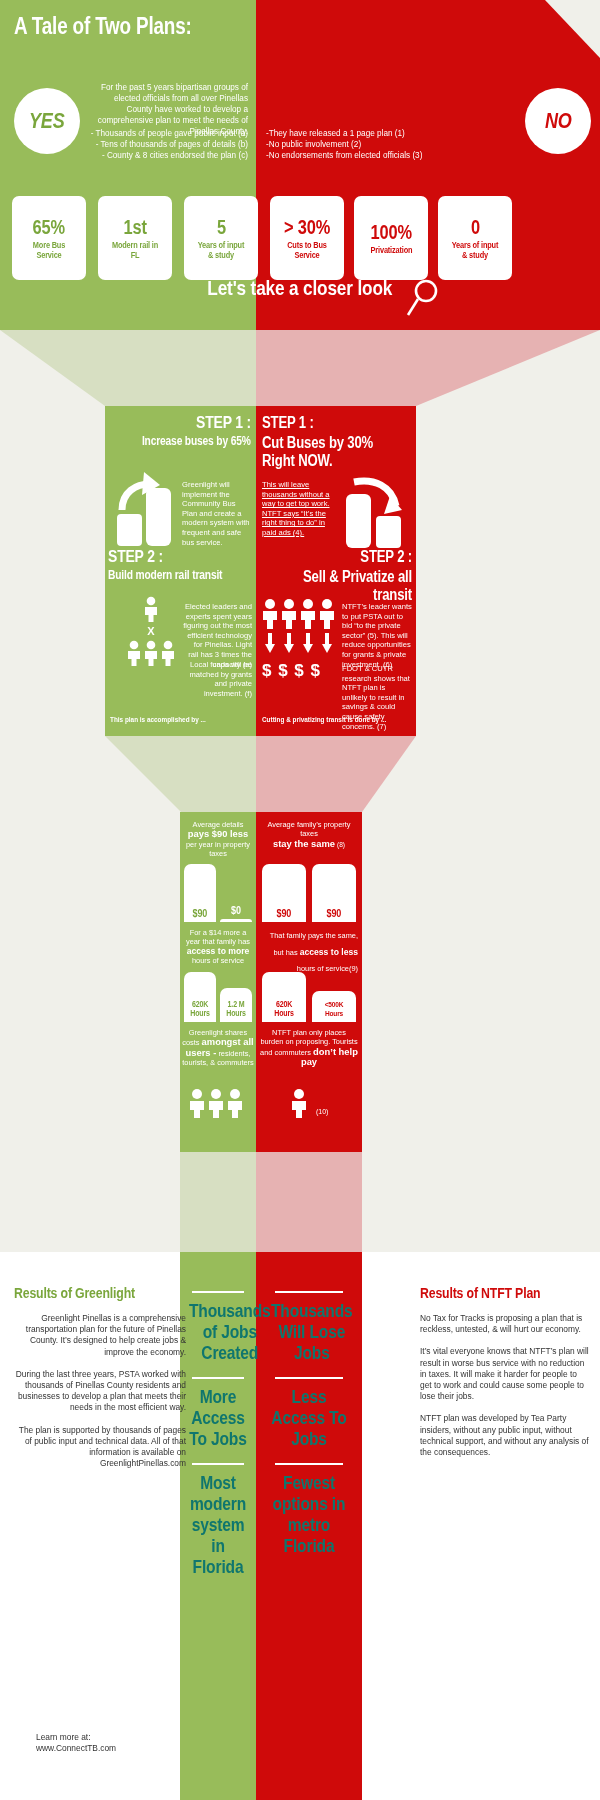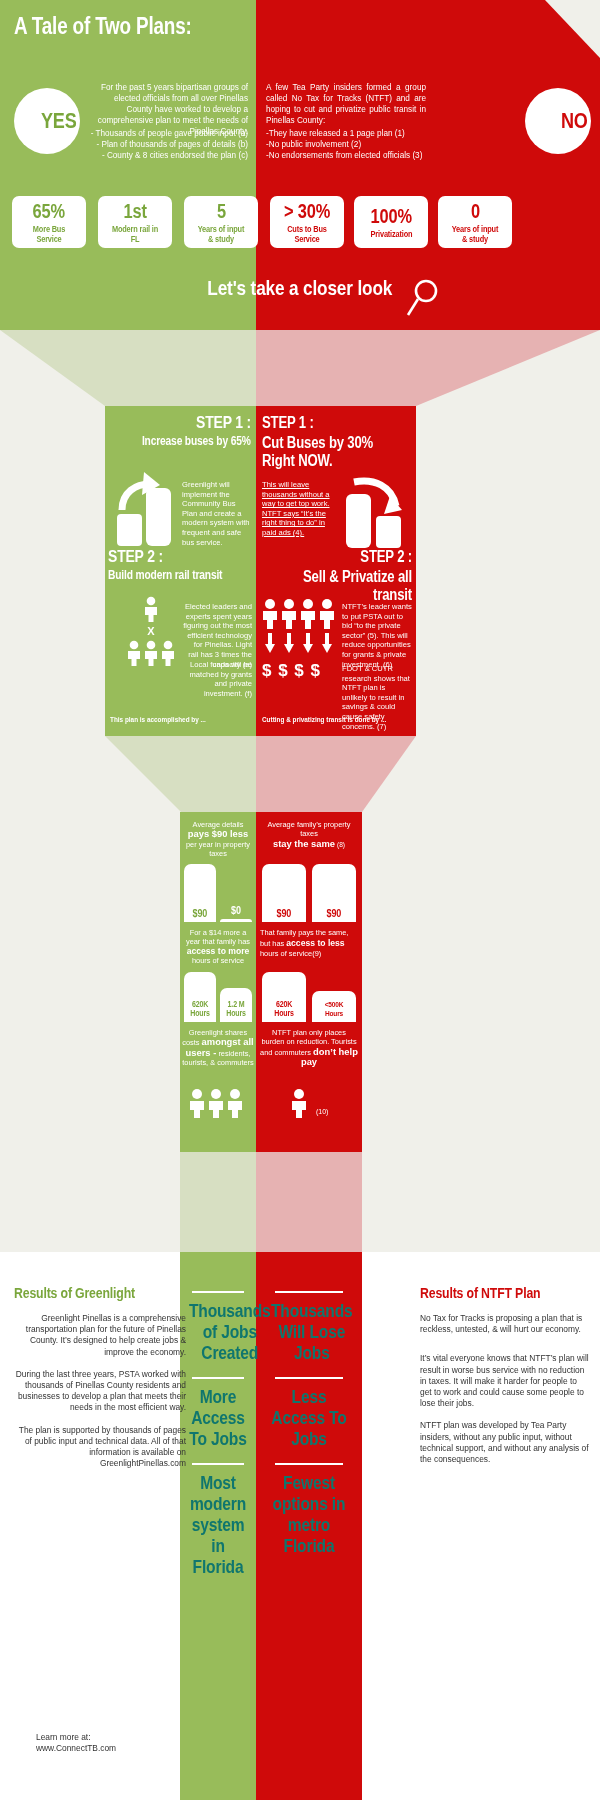--- a/index.html
+++ b/index.html
@@ -15,35 +15,35 @@
 
   
   #sec1 { position:absolute; left:0; top:0; width:600px; height:330px; }
   #sec1 .grn { position:absolute; left:0; top:0; width:256px; height:330px; background:#98bc5a; }
   #sec1 .red { position:absolute; left:256px; top:0; width:344px; height:330px; background:#cf0a0a;
                clip-path: polygon(0 0, 289px 0, 344px 58px, 344px 330px, 0 330px); }
   #sec1 .title { position:absolute; left:14px; top:14px; width:480px; color:#fff; z-index:5; }
   #sec1 .t1 { font-size:23px; line-height:25px; }
   #sec1 .t2 { font-size:23px; line-height:25px; text-align:center; margin-left:60px;}
   .circle { position:absolute; width:66px; height:66px; border-radius:50%; background:#fff;
-            display:flex; align-items:center; justify-content:flex-end; z-index:6; }
+            display:flex; align-items:center; justify-content:center; z-index:6;font-style:italic; }
   .circle span { font-size:22px; }
   #yesCirc { left:14px; top:88px; }
   #yesCirc span { color:#7aa63c; }
   #noCirc  { left:525px; top:88px; }
   #noCirc span { color:#cf0a0a; }
   .bodytxt { position:absolute; color:#fff; font-size:8.2px; line-height:11px; z-index:5; }
   #s1leftTxt { left:88px; top:82px; width:160px; text-align:right; }
   #s1rightTxt{ left:266px; top:82px; width:160px; text-align:justify; }
   #s1leftList{ left:88px; top:128px; width:160px; text-align:right; }
   #s1rightList{left:266px; top:128px; width:170px; }
   .statrow { position:absolute; z-index:5; display:flex; }
   #statL { left:12px; top:196px; gap:12px; }
   #statR { left:270px; top:196px; gap:10px; }
-  .stat { width:74px; height:52px; background:#fff; border-radius:7px;
+  .stat { width:74px; height:84px; background:#fff; border-radius:7px;
           display:flex; flex-direction:column; align-items:center; justify-content:center;
           text-align:center; padding:3px 8px; }
   .stat .big { font-size:20px; line-height:21px; }
   .stat .sml { font-size:9px; line-height:10px; margin-top:2px; }
   .stat.g .big,.stat.g .sml { color:#7aa63c; }
   .stat.r .big,.stat.r .sml { color:#cf0a0a; }
   #closer { position:absolute; left:0; top:276px; width:600px; text-align:center;
             color:#fff; font-size:21px; z-index:6; }
   #magnifier { position:absolute; left:405px; top:279px; z-index:7; }
 
@@ -105,24 +105,23 @@
   <div class="circle" id="yesCirc">
     <span class="cond cond-c">YES</span>
   </div>
   <div class="circle" id="noCirc">
     <span class="cond cond-c">NO</span>
   </div>
 
   <div class="bodytxt" id="s1leftTxt">For the past 5 years bipartisan groups of elected officials from all over Pinellas County have worked to develop a comprehensive plan to meet the needs of Pinellas County.</div>
   <div class="bodytxt" id="s1leftList">
     <div>- Thousands of people gave public input (a)</div>
-    <div>- Plan of thousands of pages of details (b)</div>
+    <div>- Tens of thousands of pages of details (b)</div>
     <div>- County &amp; 8 cities endorsed the plan (c)</div>
   </div>
-  <div class="bodytxt" id="s1rightTxt">A few Tea Party insiders formed a group called   No Tax for Tracks (NTFT) and are hoping to cut and privatize public transit in Pinellas County:</div>
   <div class="bodytxt" id="s1rightList">
     <div>-They have released a 1 page plan (1)</div>
     <div>-No public involvement (2)</div>
     <div>-No endorsements from elected officials (3)</div>
   </div>
 
   <div class="statrow" id="statL">
     <div class="stat g">
       <div class="big"><span class="cond cond-c">65%</span></div>
       <div class="sml"><span class="cond cond-c">More Bus Service</span></div>
@@ -347,37 +346,37 @@
   <div style="position:absolute;left:262px;top:52px;width:94px;height:58px;display:flex;align-items:flex-end;gap:6px;">
     <div style="flex:1;position:relative;height:100%;">
       <div class="bar" style="position:absolute;bottom:0;left:0;right:0;height:100%;"></div>
       <div style="position:absolute;bottom:3px;left:0;right:0;text-align:center;color:#cf0a0a;font-size:11px;"><span class="cond cond-c">$90</span></div>
     </div>
     <div style="flex:1;position:relative;height:100%;">
       <div class="bar" style="position:absolute;bottom:0;left:0;right:0;height:100%;"></div>
       <div style="position:absolute;bottom:3px;left:0;right:0;text-align:center;color:#cf0a0a;font-size:11px;"><span class="cond cond-c">$90</span></div>
     </div>
   </div>
-  <div style="position:absolute;left:260px;top:116px;width:98px;text-align:left;color:#fff;font-size:7.4px;line-height:10px;">
+  <div style="position:absolute;left:260px;top:116px;width:98px;text-align:right;color:#fff;font-size:7.4px;line-height:16px;">
     <span>That family pays the same, but has</span>
     <b style="font-size:8.6px">access to less</b>
     <span>hours of service(9)</span>
   </div>
   <div style="position:absolute;left:262px;top:160px;width:94px;height:50px;display:flex;align-items:flex-end;gap:6px;">
     <div style="flex:1;position:relative;height:100%;">
       <div class="bar" style="position:absolute;bottom:0;left:0;right:0;height:100%;"></div>
       <div style="position:absolute;bottom:4px;left:0;right:0;text-align:center;color:#cf0a0a;font-size:8.6px;line-height:9px;"><span class="cond cond-c">620K Hours</span></div>
     </div>
     <div style="flex:1;position:relative;height:100%;">
       <div class="bar" style="position:absolute;bottom:0;left:0;right:0;height:62%;"></div>
       <div style="position:absolute;bottom:4px;left:0;right:0;text-align:center;color:#cf0a0a;font-size:8px;line-height:9px;"><span class="cond cond-c">&lt;500K Hours</span></div>
     </div>
   </div>
   <div style="position:absolute;left:260px;top:216px;width:98px;text-align:center;color:#fff;font-size:7.4px;line-height:9.4px;">
-    <span>NTFT plan only places burden on reduction. Tourists and commuters</span>
+    <span>NTFT plan only places burden on proposing. Tourists and commuters</span>
     <b style="font-size:9.4px">don’t help pay</b>
   </div>
   <div style="position:absolute;left:290px;top:276px;display:flex;align-items:flex-end;gap:4px;">
     <svg width="22" height="30" viewBox="0 0 22 30">
         <g fill="#fff">
           <circle cx="9" cy="6" r="5"></circle>
           <path d="M2 13h14v9h-4v8h-6v-8H2z"></path>
         </g>
       </svg>
     <span style="color:#fff;font-size:7px;margin-bottom:3px">(10)</span>
@@ -416,16 +415,16 @@
     <div class="bigres"><span class="cond cond-c">Thousands Will Lose Jobs</span></div>
     <div class="hr-w" style="width:68px;margin-top:14px;"></div>
     <div class="bigres"><span class="cond cond-c">Less Access To Jobs</span></div>
     <div class="hr-w" style="width:68px;margin-top:14px;"></div>
     <div class="bigres"><span class="cond cond-c">Fewest options in metro Florida</span></div>
   </div>
 
   <div style="position:absolute;left:420px;top:32px;width:170px;">
     <div class="resHead" style="color:#cf0a0a;"><span class="cond">Results of NTFT Plan</span></div>
     <div class="resBody" style="margin-top:12px;">No Tax for Tracks is proposing a plan that is reckless, untested, &amp; will hurt our economy.</div>
-    <div class="resBody" style="margin-top:18px;">It’s vital everyone knows that NTFT’s plan will result in worse bus service with no reduction in taxes. It will make it harder for people to get to work and could cause some people to lose their jobs.</div>
+    <div class="resBody" style="margin-top:11px;">It’s vital everyone knows that NTFT’s plan will result in worse bus service with no reduction in taxes. It will make it harder for people to get to work and could cause some people to lose their jobs.</div>
     <div class="resBody" style="margin-top:11px;">NTFT plan was developed by Tea Party insiders, without any public input, without technical support, and without any analysis of the consequences.</div>
   </div>
 </div>
 
 </body></html>

